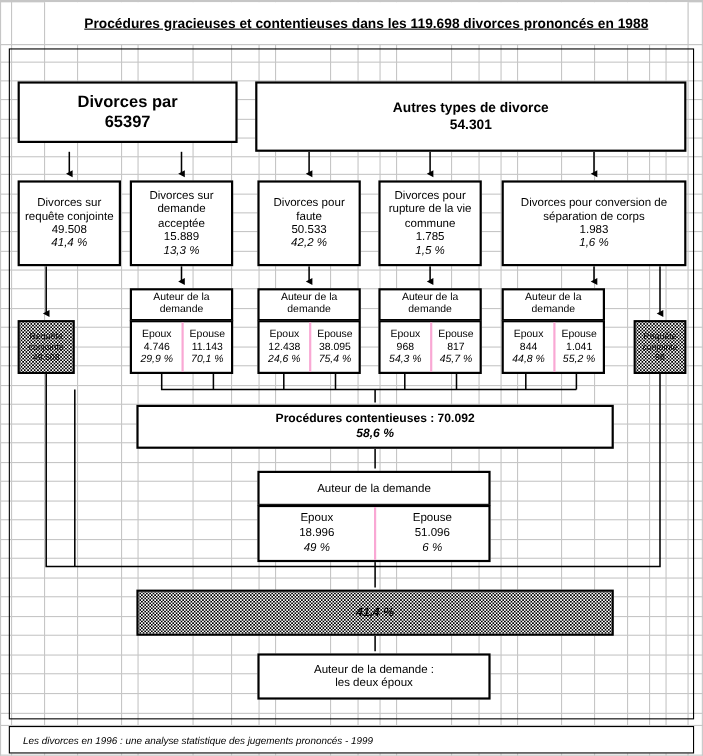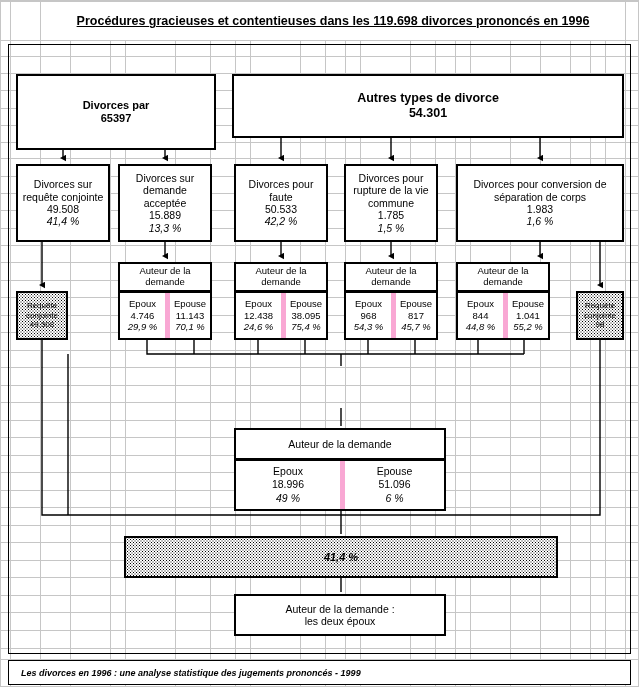--- a/index.html
+++ b/index.html
@@ -77,22 +77,22 @@
   #outer-frame {
     position: absolute;
     left: 8px; top: 44px;
     width: 623px; height: 610px;
     border: 1px solid #000000;
     background: transparent;
   }
 
   
   #box-consentement {
-    left: 16px; top: 74px; width: 200px; height: 76px;
-    font-size: 11px; font-weight: bold;
+    left: 16px; top: 74px; width: 200px; height: 56px;
+    font-size: 15px; font-weight: bold;
   }
   #box-autres {
     left: 232px; top: 74px; width: 392px; height: 64px;
     font-size: 12.5px; font-weight: bold;
   }
 
   
   .lvl2 { height: 78px; top: 164px; font-size: 10.5px; }
   #box-requete   { left: 16px;  width: 94px; }
   #box-demande   { left: 118px; width: 94px; }
@@ -110,21 +110,21 @@
     border: 2px solid #000000;
     background: #ffffff;
     display: flex;
   }
   .auth-col {
     flex: 1 1 50%;
     display: flex; flex-direction: column;
     align-items: center; justify-content: center;
     font-size: 9.5px; line-height: 1.25;
   }
-  .auth-col + .auth-col { border-left: 5px solid #f9a8d4; }
+  .auth-col + .auth-col { border-left: 2px solid #f9a8d4; }
 
   #auth1, #tbl1 { left: 118px; width: 94px; }
   #auth2, #tbl2 { left: 234px; width: 94px; }
   #auth3, #tbl3 { left: 344px; width: 94px; }
   #auth4, #tbl4 { left: 456px; width: 94px; }
 
   
   .shaded {
     background-color: #ffffff;
     background-image:
@@ -182,21 +182,21 @@
   
   #footer {
     position: absolute;
     left: 8px; top: 660px; width: 623px; height: 25px;
     border: 1px solid #000000;
     background: #ffffff;
     display: flex; align-items: center;
     padding-left: 12px;
   }
   #footer-text {
-    font-size: 9px; font-style: italic; white-space: nowrap; font-weight: bold;
+    font-size: 9px; font-style: italic; white-space: nowrap;
   }
 
   
   #connectors { position: absolute; left: 0; top: 0; }
 </style>
 </head>
 <body>
 
 <div id="sheet">
     <div class="gridline-v" style="left: 0px;"></div>
@@ -261,21 +261,21 @@
     <div class="gridline-h" style="top: 595px;"></div>
     <div class="gridline-h" style="top: 612px;"></div>
     <div class="gridline-h" style="top: 630px;"></div>
     <div class="gridline-h" style="top: 648px;"></div>
     <div class="gridline-h" style="top: 659px;"></div>
     <div class="gridline-h" style="top: 686px;"></div>
   </div>
 
 <div id="title-rule-top" style="top:1px;"></div>
 <div id="title-bar">
-  <span id="title-text">Procédures gracieuses et contentieuses dans les 119.698 divorces prononcés en 1996</span>
+  <span id="title-text">Procédures gracieuses et contentieuses dans les 119.698 divorces prononcés en 1988</span>
 </div>
 <div id="title-rule-bot" style="top:40px;"></div>
 
 <div id="canvas">
 
   <svg id="connectors" width="639" height="687">
     <defs>
       <marker id="arrow" markerWidth="8" markerHeight="8" refX="3.2" refY="4" orient="auto" markerUnits="userSpaceOnUse">
         <path d="M0,1 L6.4,1 L3.2,7 z" fill="#000000"></path>
       </marker>
@@ -444,20 +444,24 @@
     <span class="line-txt">Requête</span>
     <span class="line-txt">conjointe</span>
     <span class="line-txt">49.508</span>
   </div>
   <div class="side-shaded shaded" id="side-right">
     <span class="line-txt">Requête</span>
     <span class="line-txt">conjointe</span>
     <span class="line-txt">98</span>
   </div>
 
+  <div class="box" id="box-contentieuses">
+    <span class="line-txt l1">Procédures contentieuses : 70.092</span>
+    <span class="line-txt l2">58,6 %</span>
+  </div>
 
   <div class="box" id="auth-mid">
     <span class="line-txt">Auteur de la demande</span>
   </div>
   <div class="auth-tbl" id="tbl-mid">
     <div class="auth-col">
       <span class="line-txt">Epoux</span>
       <span class="line-txt">18.996</span>
       <span class="line-txt ital">49 %</span>
     </div>

